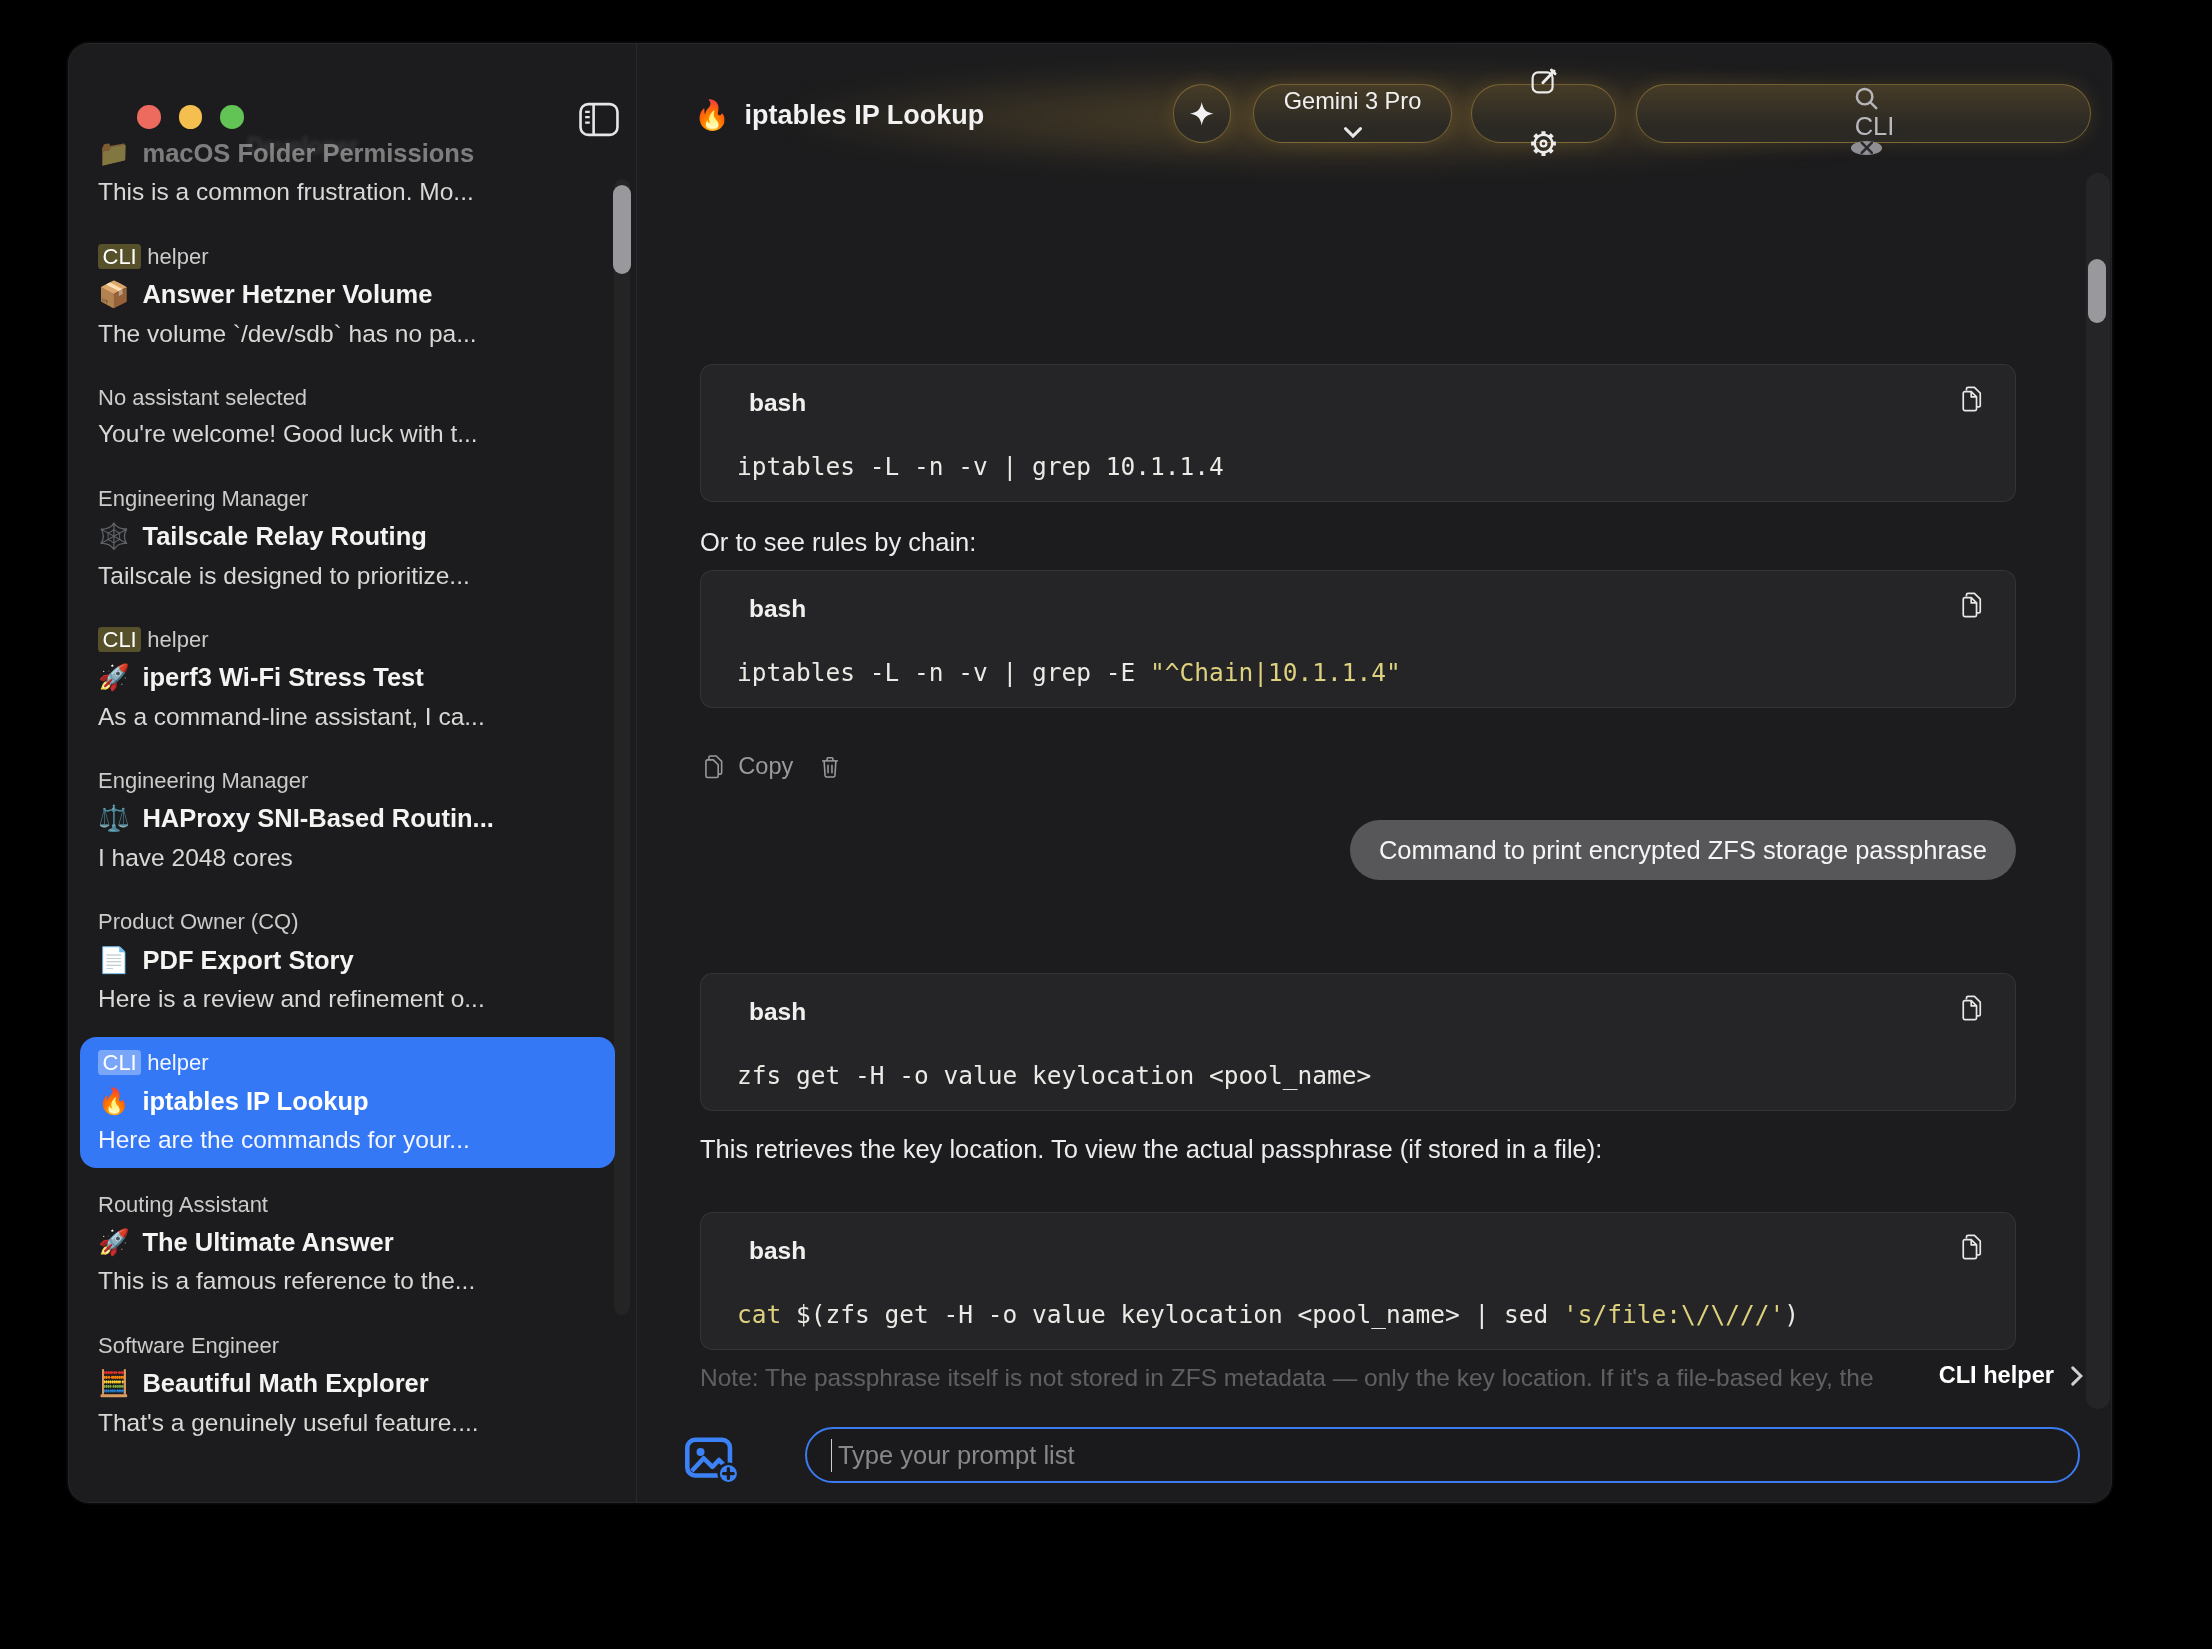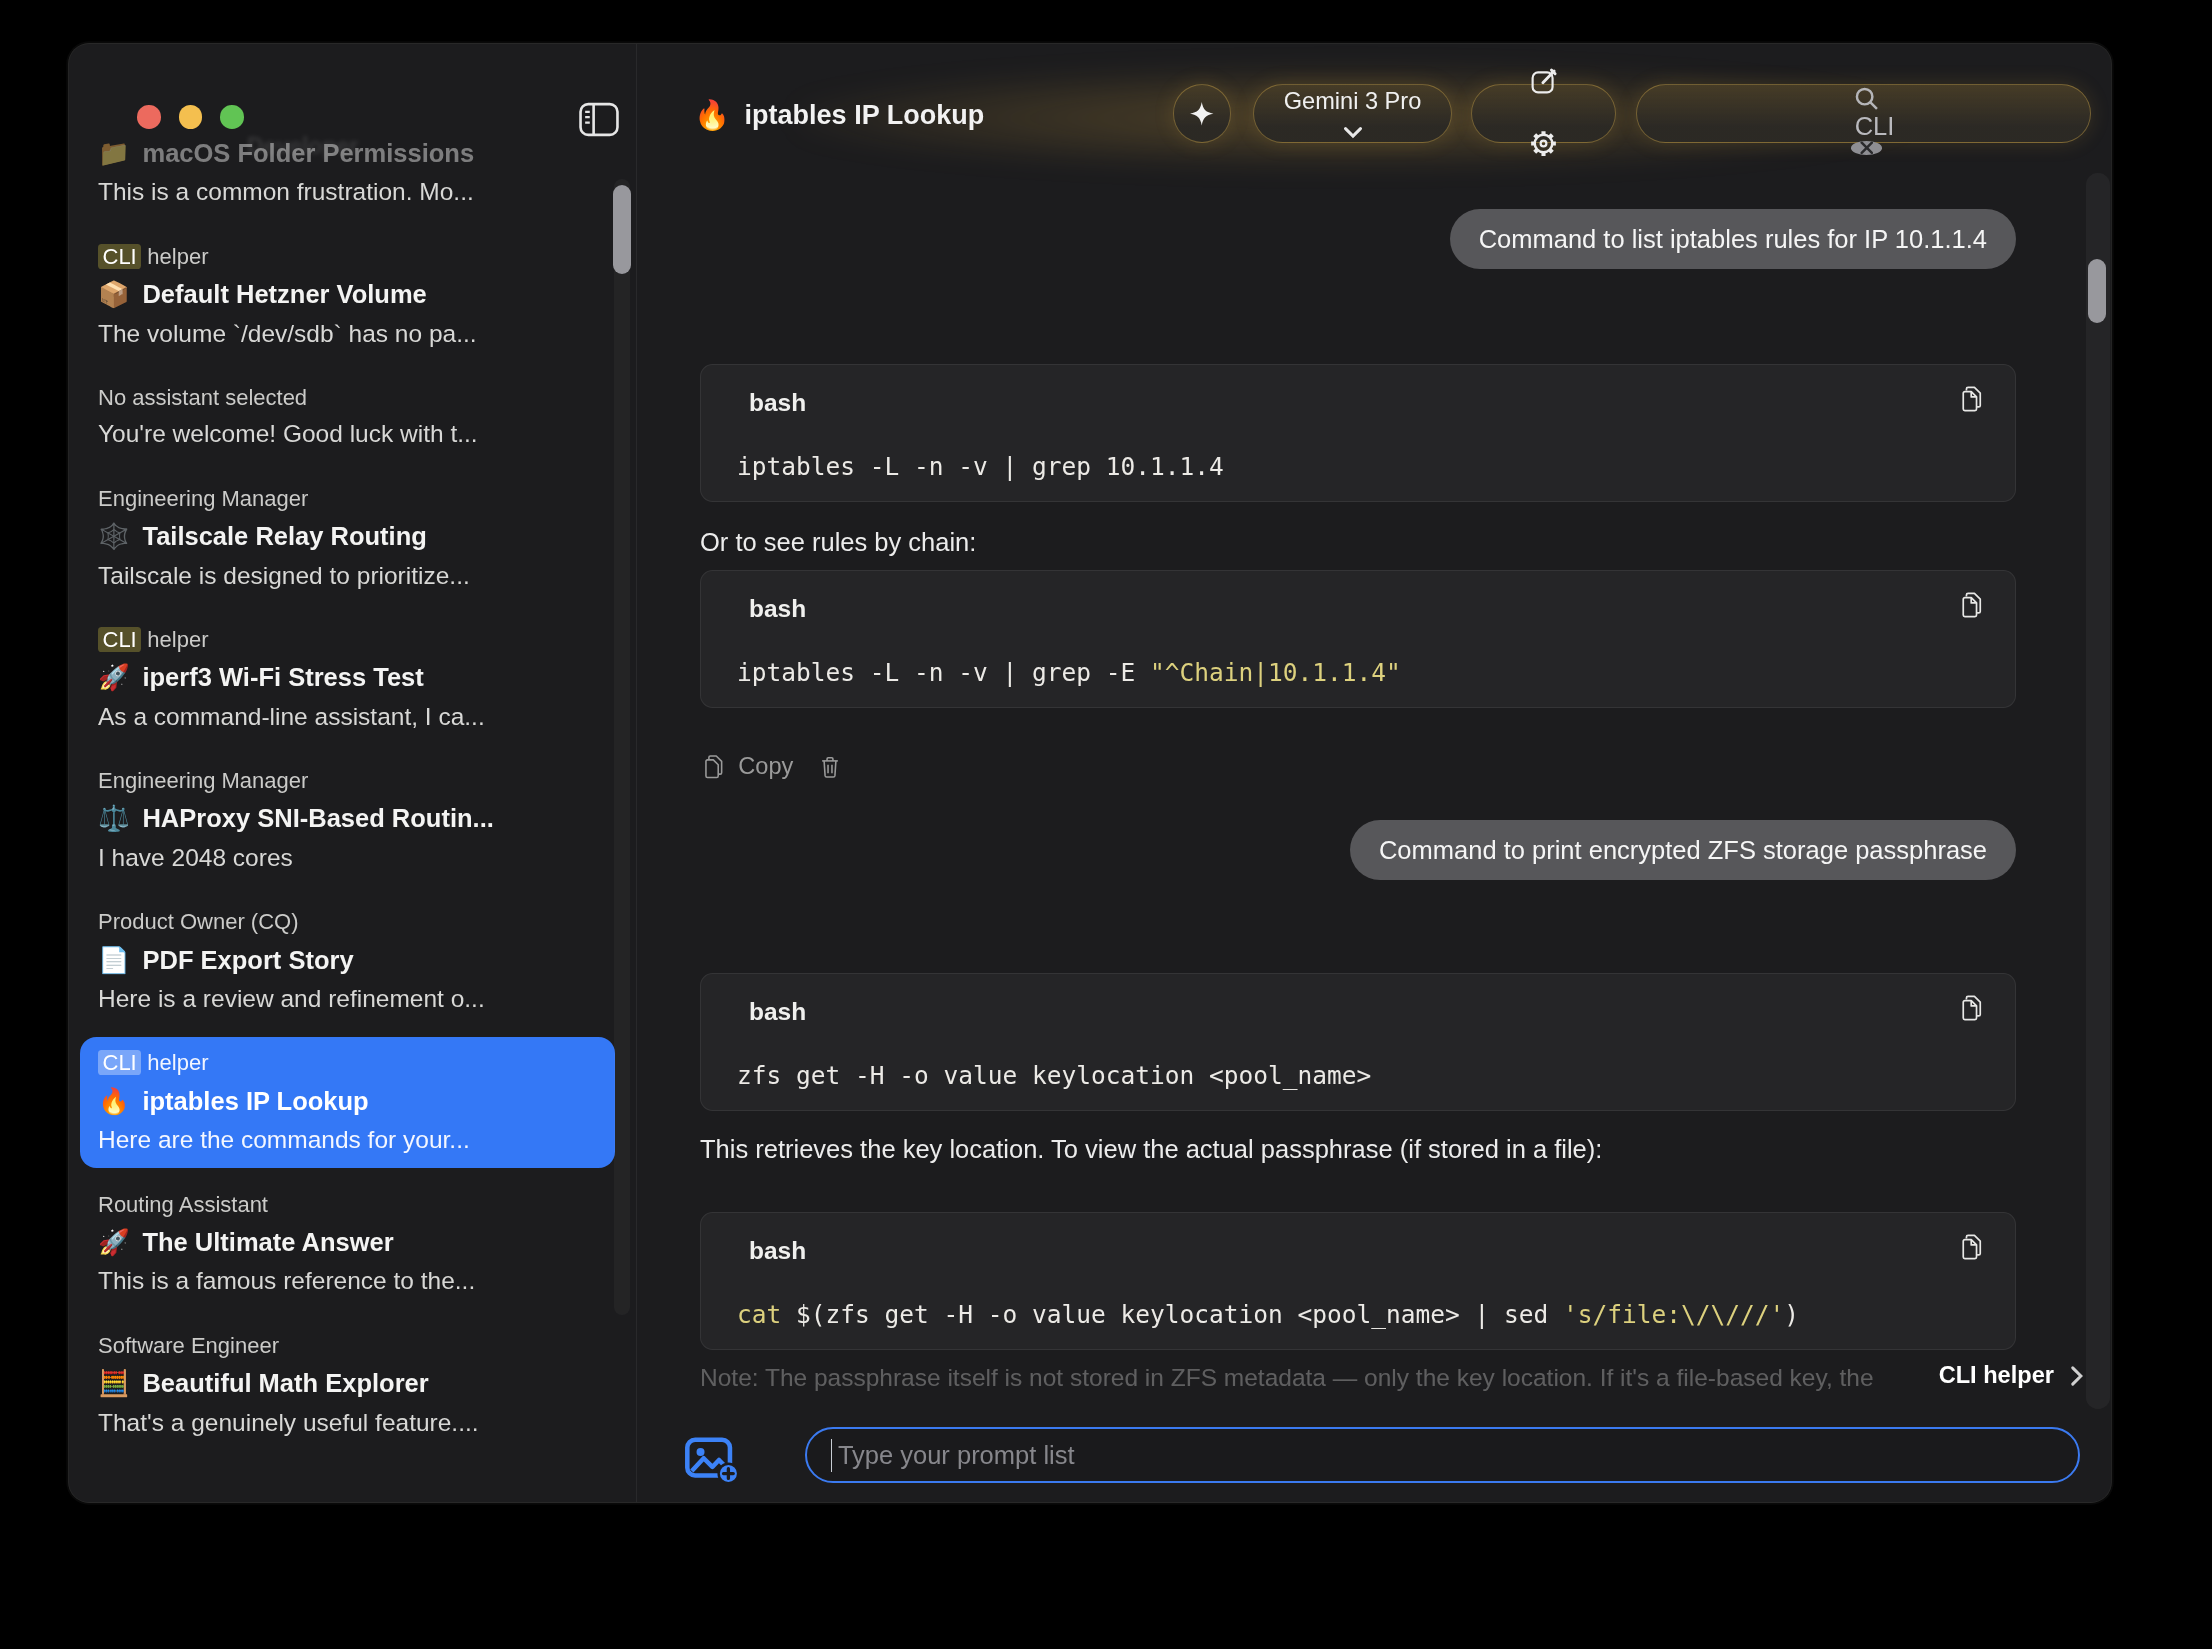--- a/index.html
+++ b/index.html
@@ -136,21 +136,21 @@
     <div class="assistant-label ghost"><span>Developer</span></div>
     <div class="item-title-row">
       <span class="item-emoji">📁</span><span class="item-title">macOS Folder Permissions</span>
     </div>
     <div class="item-preview">This is a common frustration. Mo...</div>
   </div>
 
   <div class="side-item">
     <div class="assistant-label"><span class="hl">CLI</span><span> helper</span></div>
     <div class="item-title-row">
-      <span class="item-emoji">📦</span><span class="item-title">Default Hetzner Volume</span>
+      <span class="item-emoji">📦</span><span class="item-title">Answer Hetzner Volume</span>
     </div>
     <div class="item-preview">The volume `/dev/sdb` has no pa...</div>
   </div>
 
   <div class="side-item">
     <div class="assistant-label"><span>No assistant selected</span></div>
     <div class="item-preview">You're welcome! Good luck with t...</div>
   </div>
 
   <div class="side-item">
@@ -270,21 +270,20 @@
     </span>
     <span class="search-text">CLI</span>
     <span class="clear-btn">
       <svg viewBox="0 0 12 12" width="13.6" height="13.6" stroke="#2b2b2d" stroke-width="2.2" stroke-linecap="round">
         <line x1="1.5" y1="1.5" x2="10.5" y2="10.5"></line>
           <line x1="10.5" y1="1.5" x2="1.5" y2="10.5"></line>
       </svg>
     </span>
   </div>
 
-  <div class="bubble" style="top:165px">Command to list iptables rules for IP 10.1.1.4</div>
 
   <div class="codeblock" style="top:320px">
     <div class="cb-lang">bash</div>
     <div class="cb-copy">
       <svg viewBox="0 0 24 26" width="25.5" height="28" fill="none" stroke="currentColor" stroke-width="1.6" stroke-linejoin="round">
         <path d="M7 5 V3.5 A1.5 1.5 0 0 1 8.5 2 H14.5 L20 7.5 V19 A1.5 1.5 0 0 1 18.5 20.5 H17"></path>
         <path d="M4 7.5 A1.5 1.5 0 0 1 5.5 6 H11.5 L16.5 11 V22.5 A1.5 1.5 0 0 1 15 24 H5.5 A1.5 1.5 0 0 1 4 22.5 Z"></path>
         <path d="M11.5 6 V11 H16.5"></path>
       </svg>
     </div>

